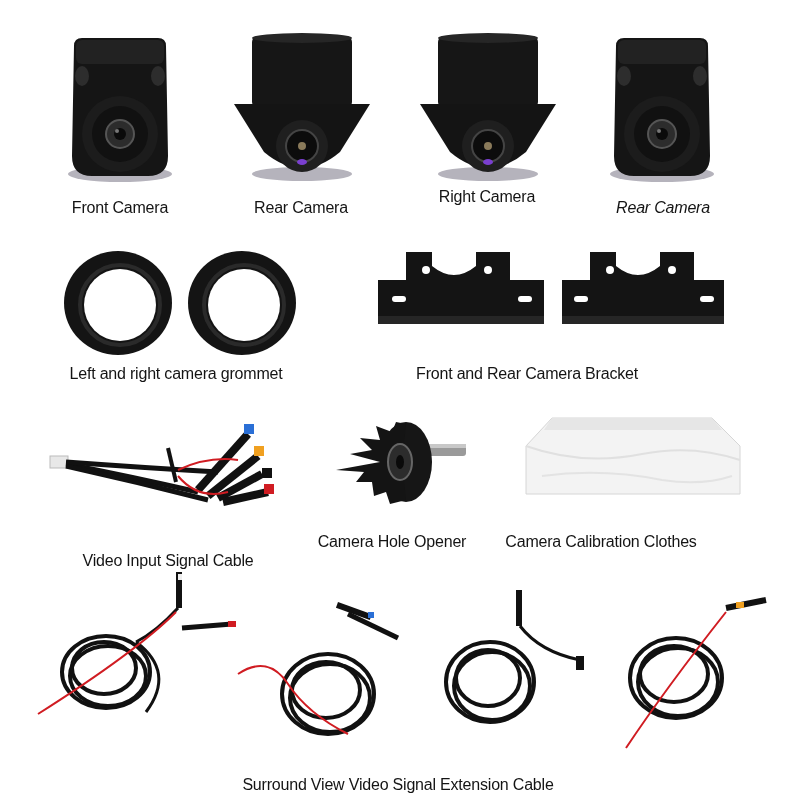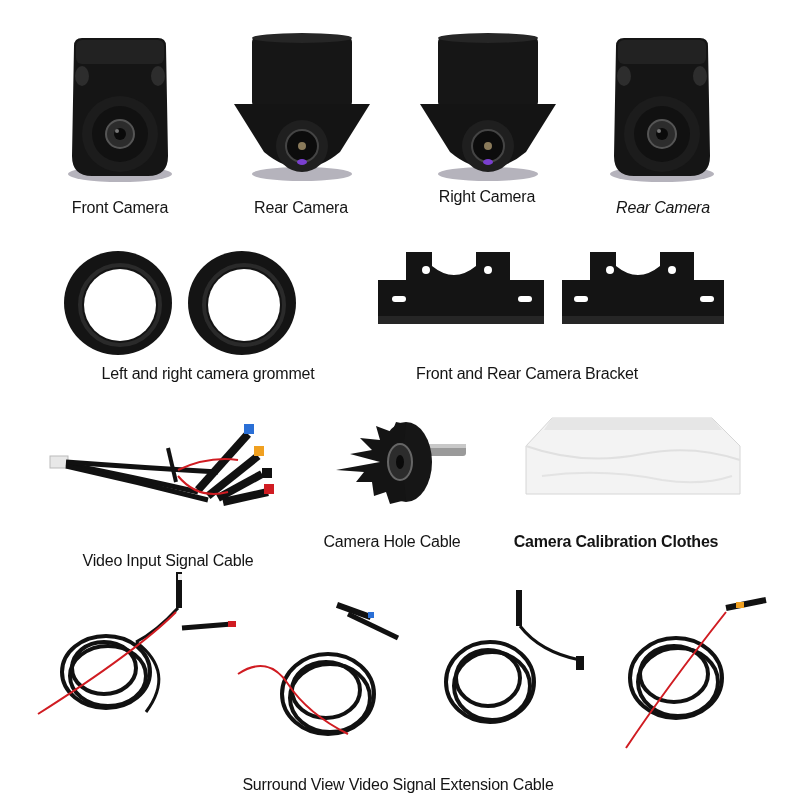--- a/index.html
+++ b/index.html
@@ -73,21 +73,21 @@
 
 <div class="item">
   <svg width="240" height="110" style="left:62px;top:248px;" viewBox="0 0 240 110">
     <ellipse cx="56" cy="55" rx="54" ry="52" fill="#141414"></ellipse>
     <ellipse cx="58" cy="57" rx="36" ry="36" fill="#ffffff"></ellipse>
     <ellipse cx="58" cy="57" rx="40" ry="40" fill="none" stroke="#2a2a2a" stroke-width="4"></ellipse>
     <ellipse cx="180" cy="55" rx="54" ry="52" fill="#141414"></ellipse>
     <ellipse cx="182" cy="57" rx="36" ry="36" fill="#ffffff"></ellipse>
     <ellipse cx="182" cy="57" rx="40" ry="40" fill="none" stroke="#2a2a2a" stroke-width="4"></ellipse>
   </svg>
-  <div class="label" style="left:176px;top:365px;margin-left:32px;">Left and right camera grommet</div>
+  <div class="label" style="left:176px;top:365px;">Left and right camera grommet</div>
 </div>
 
 <div class="item">
   <svg width="350" height="90" style="left:376px;top:246px;" viewBox="0 0 350 90">
     <path d="M30 6 L56 6 L56 20 Q78 38 100 20 L100 6 L134 6 L134 34 L168 34 L168 74 L2 74 L2 34 L30 34 Z" fill="#141414"></path>
     <rect x="2" y="70" width="166" height="8" fill="#262626"></rect>
     <circle cx="50" cy="24" r="4" fill="#fff"></circle>
     <circle cx="112" cy="24" r="4" fill="#fff"></circle>
     <rect x="16" y="50" width="14" height="6" rx="3" fill="#fff"></rect>
     <rect x="142" y="50" width="14" height="6" rx="3" fill="#fff"></rect>
@@ -124,31 +124,31 @@
 
 <div class="item">
   <svg width="150" height="90" style="left:326px;top:420px;" viewBox="0 0 150 90">
     <rect x="100" y="24" width="40" height="12" rx="3" fill="#9a9a9a"></rect>
     <rect x="100" y="24" width="40" height="4" fill="#c8c8c8"></rect>
     <ellipse cx="80" cy="42" rx="26" ry="40" fill="#161616"></ellipse>
     <path d="M54 42 L24 34 L46 30 L34 18 L54 20 L50 6 L66 12 L70 2 L80 4 L76 42 L80 80 L64 84 L60 72 L48 76 L46 62 L30 62 L38 52 L10 50 Z" fill="#141414"></path>
     <ellipse cx="74" cy="42" rx="12" ry="18" fill="#2c2c2c" stroke="#666" stroke-width="2"></ellipse>
     <ellipse cx="74" cy="42" rx="4" ry="7" fill="#0a0a0a"></ellipse>
   </svg>
-  <div class="label" style="left:392px;top:533px;">Camera Hole Cable</div>
+  <div class="label" style="left:392px;top:533px;">Camera Hole Opener</div>
 </div>
 
 <div class="item">
   <svg width="230" height="90" style="left:522px;top:416px;" viewBox="0 0 230 90">
     <path d="M30 2 L190 2 L218 30 L218 78 L4 78 L4 30 Z" fill="#f3f3f3" stroke="#d6d6d6"></path>
     <path d="M30 2 L190 2 L200 14 L22 14 Z" fill="#e6e6e6"></path>
     <path d="M4 30 Q60 50 120 38 Q170 28 218 44" stroke="#e0e0e0" stroke-width="2" fill="none"></path>
     <path d="M20 60 Q80 52 140 64 Q180 70 210 60" stroke="#e3e3e3" stroke-width="2" fill="none"></path>
   </svg>
-  <div class="label" style="left:616px;top:533px;font-weight:bold;">Camera Calibration Clothes</div>
+  <div class="label" style="left:601px;top:533px;">Camera Calibration Clothes</div>
 </div>
 
 <div class="item">
   <svg width="200" height="160" style="left:36px;top:572px;" viewBox="0 0 200 160">
     <rect x="140" y="0" width="6" height="36" fill="#111"></rect>
     <rect x="142" y="2" width="4" height="6" fill="#eee"></rect>
     <path d="M142 36 Q120 60 100 70" stroke="#111" stroke-width="3" fill="none"></path>
     <path d="M146 56 L196 52" stroke="#111" stroke-width="5"></path>
     <rect x="192" y="49" width="8" height="6" fill="#d01c22"></rect>
     <ellipse cx="70" cy="100" rx="44" ry="36" fill="none" stroke="#111" stroke-width="4"></ellipse>

